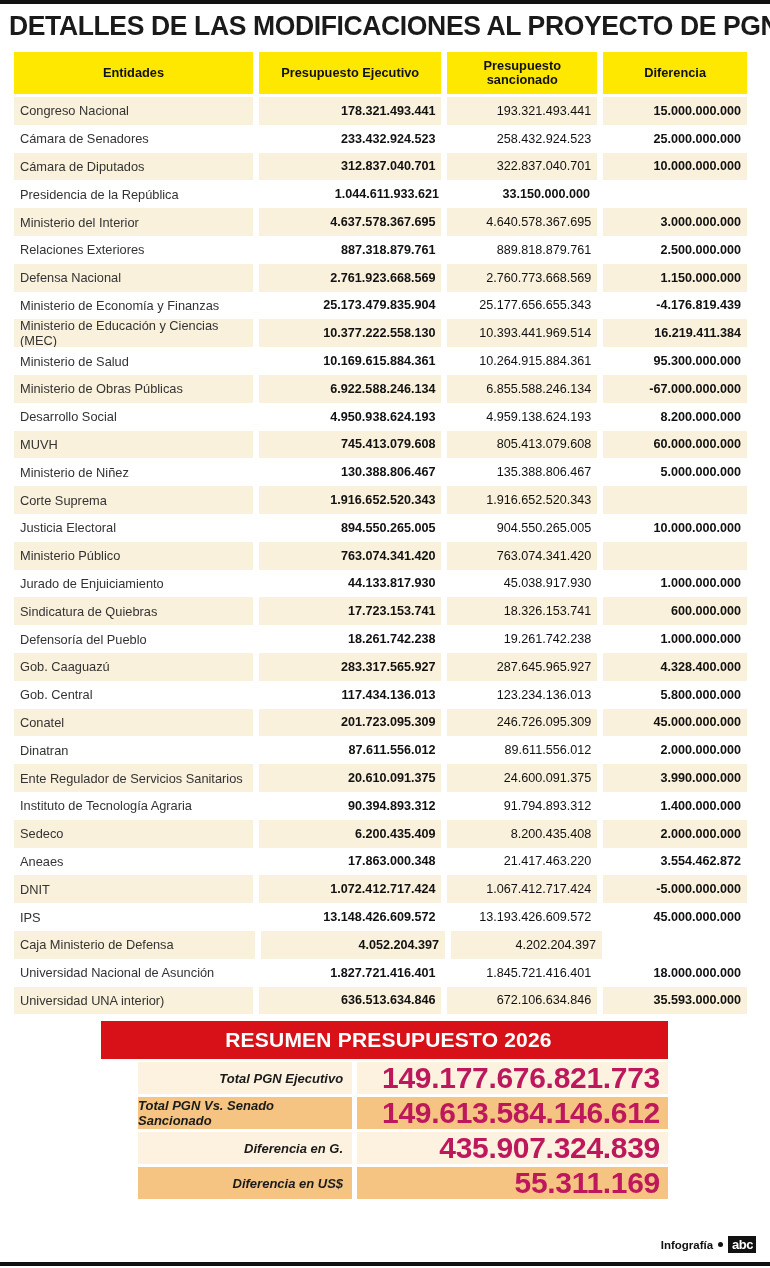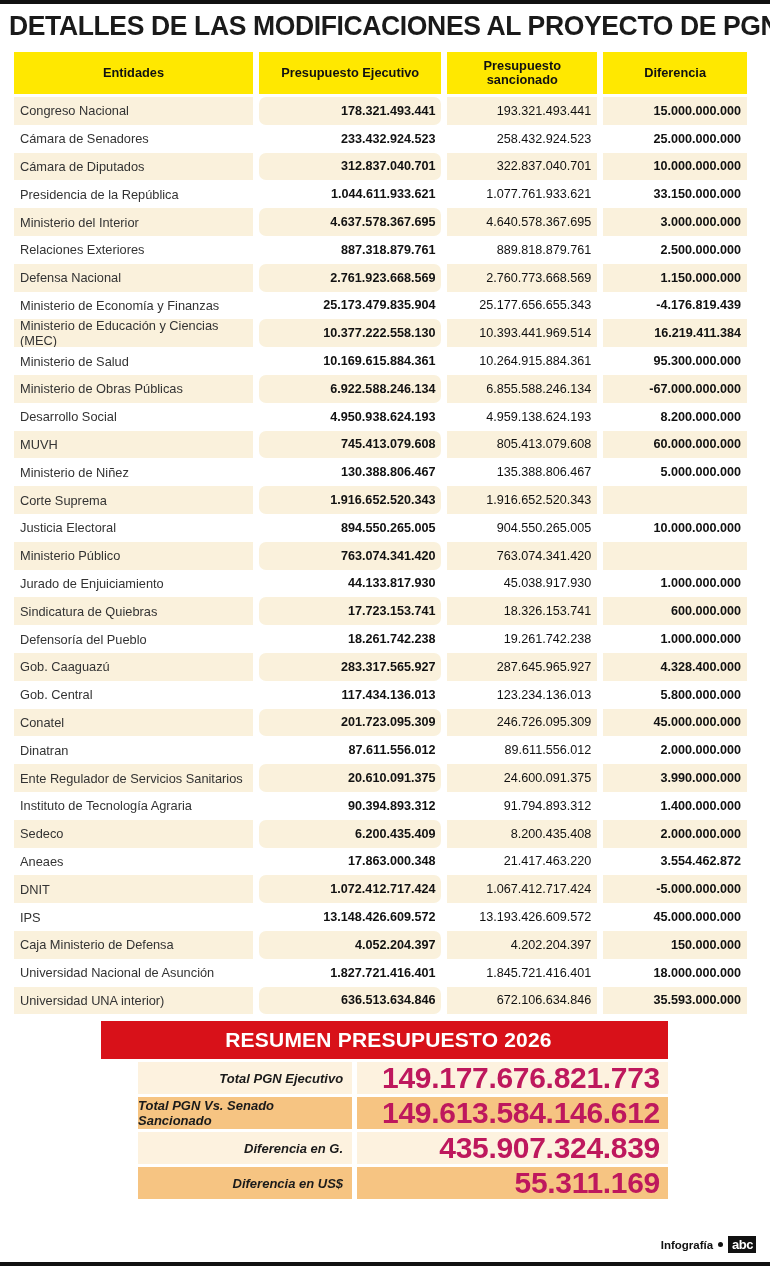--- a/index.html
+++ b/index.html
@@ -55,21 +55,21 @@
   .tr { display:flex; height:27.8px; gap:6px; }
   .tr.alt .td { background:#FAF1DC; }
   .tr .td { background:#ffffff; }
   .td {
     display:flex; align-items:center;
     font-size:12.6px;
     color:#2b2b2b;
     padding:0 6px;
   }
   .td.c0 { width:241px; justify-content:flex-start; color:#333333; font-weight:normal; font-size:12.8px; }
-  .td.c1 { width:184px; justify-content:flex-end; font-weight:bold; color:#111;border-radius:7px; }
+  .td.c1 { width:184px; justify-content:flex-end; font-weight:bold; color:#111; }
   .td.c2 { width:151px; justify-content:flex-end; font-weight:normal; color:#111; }
   .td.c3 { width:145px; justify-content:flex-end; font-weight:bold; color:#111; }
 
   
   .summary {
     position:absolute; left:101px; top:1021px; width:567px;
   }
   .summary-title {
     height:38px;
     background:#D81119;
@@ -151,21 +151,20 @@
         </div>
         <div class="tr alt">
           <div class="td c0">Cámara de Diputados</div>
           <div class="td c1">312.837.040.701</div>
           <div class="td c2">322.837.040.701</div>
           <div class="td c3">10.000.000.000</div>
         </div>
         <div class="tr">
           <div class="td c0">Presidencia de la República</div>
           <div class="td c1">1.044.611.933.621</div>
-          <div class="td c2">1.077.761.933.621</div>
           <div class="td c3">33.150.000.000</div>
         </div>
         <div class="tr alt">
           <div class="td c0">Ministerio del Interior</div>
           <div class="td c1">4.637.578.367.695</div>
           <div class="td c2">4.640.578.367.695</div>
           <div class="td c3">3.000.000.000</div>
         </div>
         <div class="tr">
           <div class="td c0">Relaciones Exteriores</div>
@@ -314,21 +313,20 @@
         <div class="tr">
           <div class="td c0">IPS</div>
           <div class="td c1">13.148.426.609.572</div>
           <div class="td c2">13.193.426.609.572</div>
           <div class="td c3">45.000.000.000</div>
         </div>
         <div class="tr alt">
           <div class="td c0">Caja Ministerio de Defensa</div>
           <div class="td c1">4.052.204.397</div>
           <div class="td c2">4.202.204.397</div>
-          <div class="td c3">150.000.000</div>
         </div>
         <div class="tr">
           <div class="td c0">Universidad Nacional de Asunción</div>
           <div class="td c1">1.827.721.416.401</div>
           <div class="td c2">1.845.721.416.401</div>
           <div class="td c3">18.000.000.000</div>
         </div>
         <div class="tr alt">
           <div class="td c0">Universidad UNA interior)</div>
           <div class="td c1">636.513.634.846</div>

